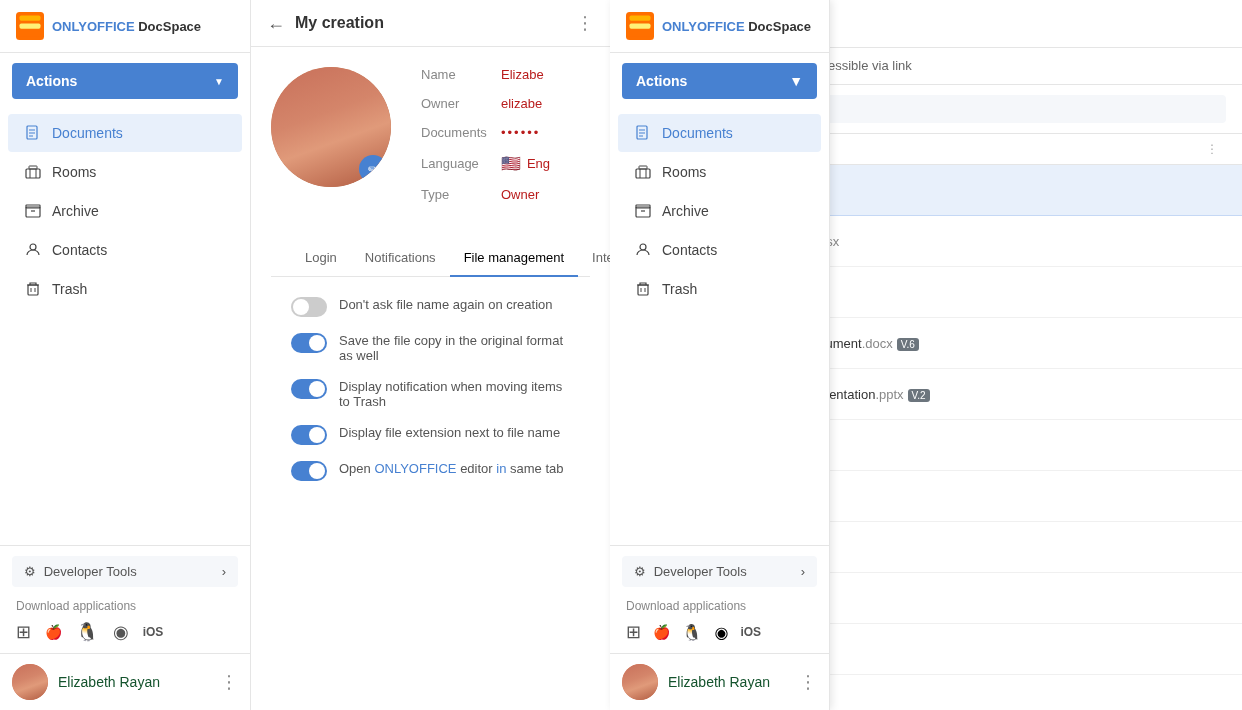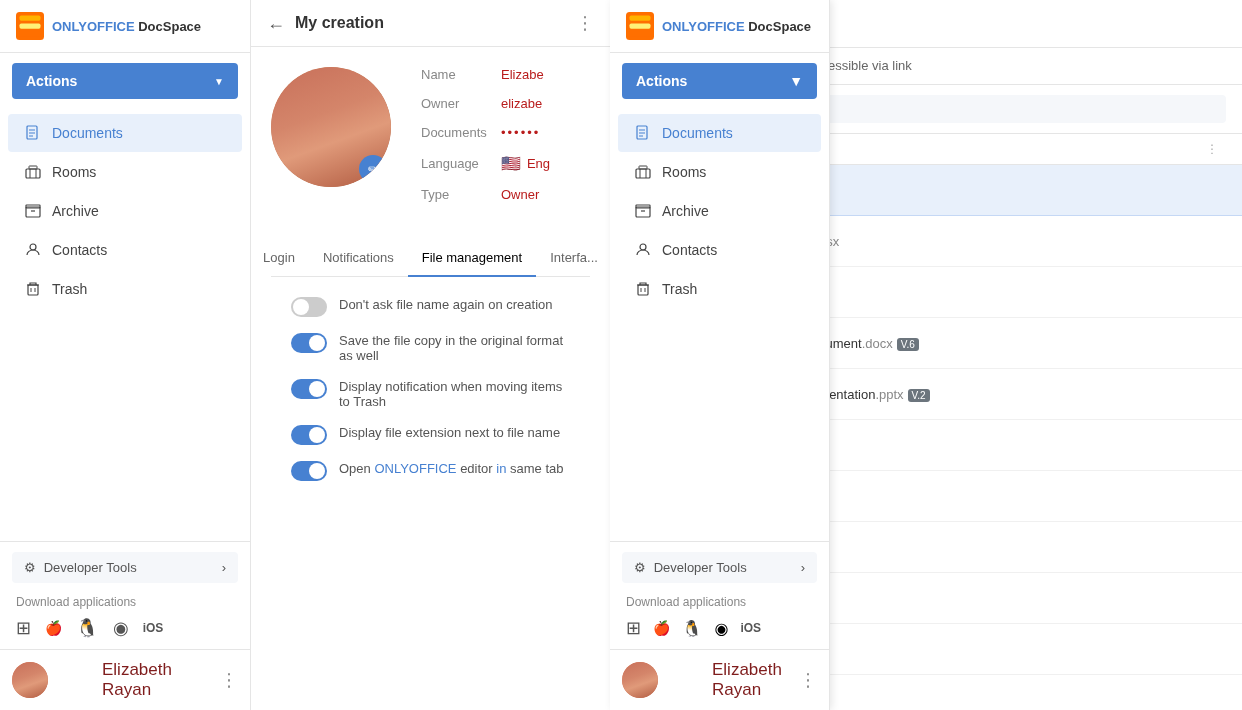--- a/index.html
+++ b/index.html
@@ -83,21 +83,21 @@
       cursor: pointer;
     }
     .user-avatar {
       width: 36px;
       height: 36px;
       border-radius: 50%;
       background: linear-gradient(135deg, #e08060, #c06040);
       overflow: hidden;
       flex-shrink: 0;
     }
-    .user-name { flex: 1; font-size: 17px; font-weight: 500; color: #7f1d1d; margin-left: 44px; }
+    .user-name { flex: 1; font-size: 14px; font-weight: 500; color: #14532d; }
     .user-menu-btn { color: #888; cursor: pointer; font-size: 18px; }
 
     
     .profile-panel {
       width: 360px;
       background: #fff;
       border-right: 1px solid #e5e5e5;
       display: flex;
       flex-direction: column;
       flex-shrink: 0;
@@ -161,21 +161,20 @@
     .field-value { color: #b91c1c; font-size: 13px; }
     .field-value.password { letter-spacing: 2px; }
     .field-lang { display: flex; align-items: center; gap: 6px; }
     .flag { font-size: 16px; }
 
     .profile-tabs {
       display: flex;
       border-bottom: 1px solid #e5e5e5;
       padding: 0 20px;
       gap: 0;
-      justify-content: center;
     }
     .profile-tab {
       padding: 10px 14px;
       font-size: 13px;
       color: #666;
       cursor: pointer;
       border-bottom: 2px solid transparent;
       margin-bottom: -1px;
       white-space: nowrap;
     }

